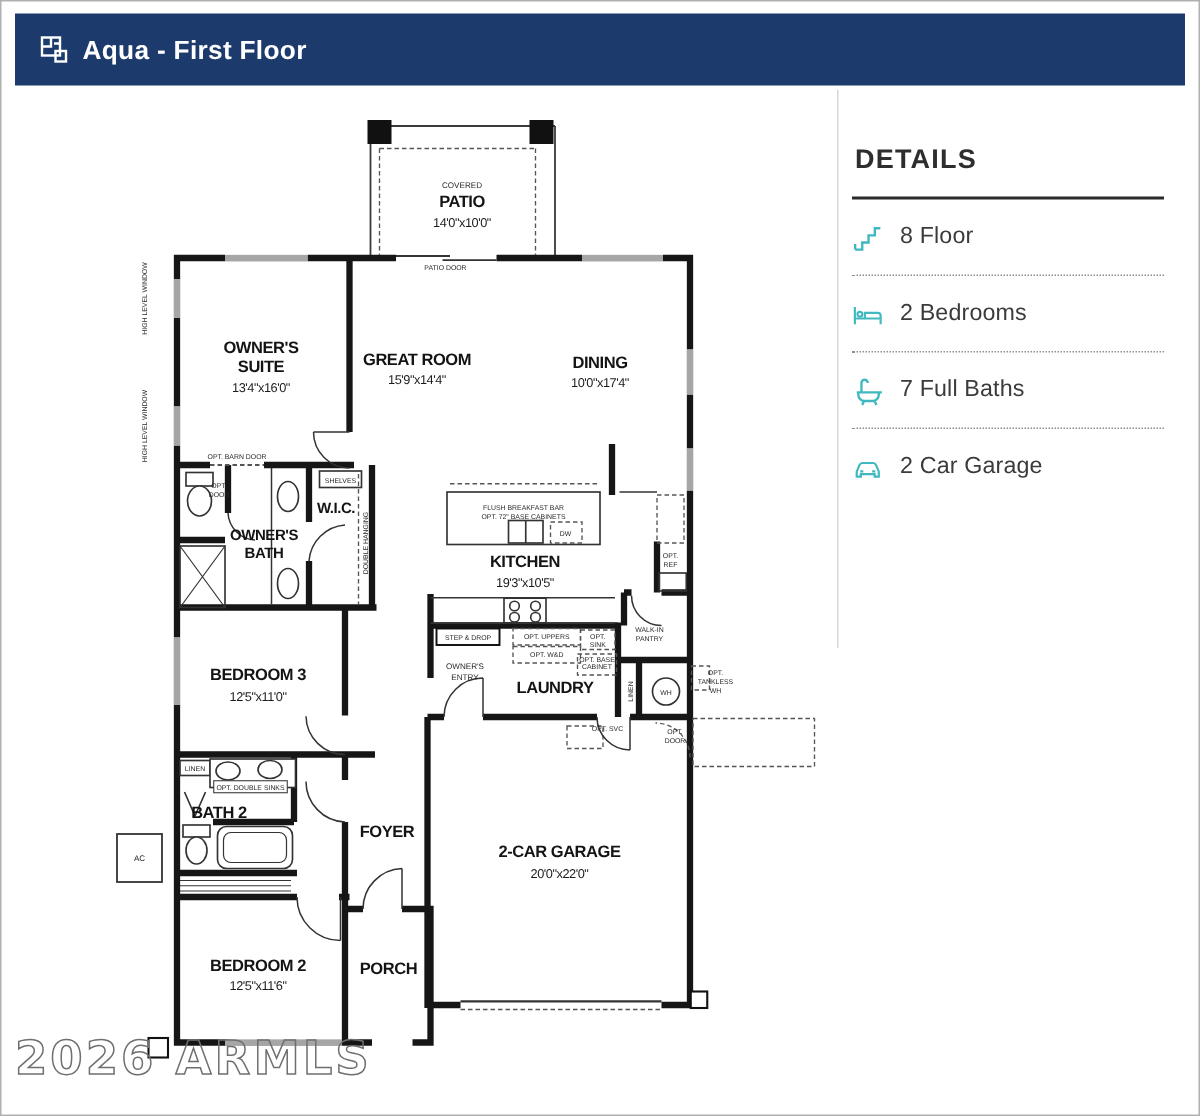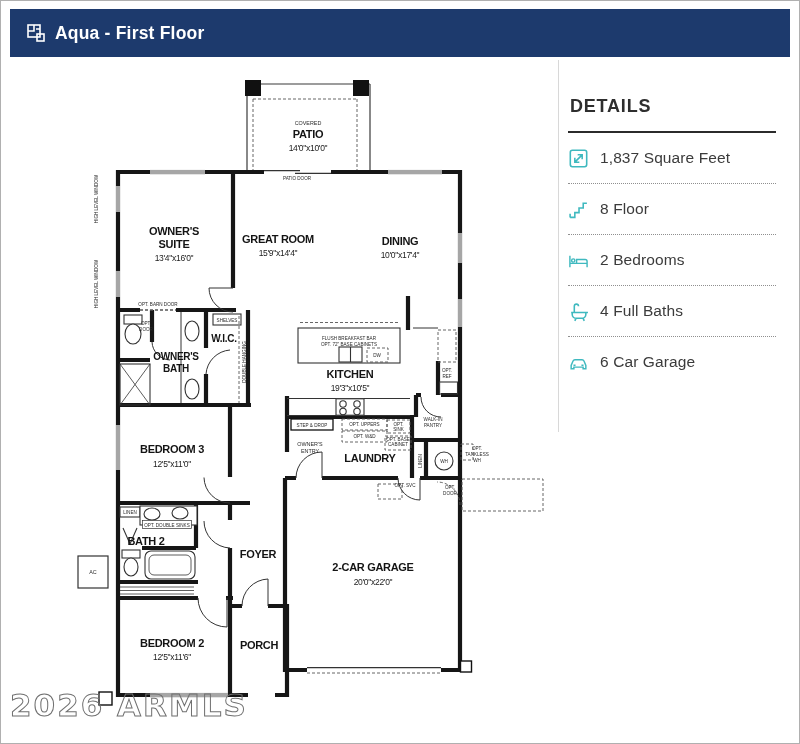--- a/index.html
+++ b/index.html
@@ -49,29 +49,20 @@
   </span>
   <span class="hdr-title">Aqua - First Floor</span>
 </div>
 
 <div class="divider-v"></div>
 
 <div class="details">
   <div class="d-head">DETAILS</div>
   <div class="d-rule"></div>
 
-  <div class="d-item">
-    <span class="d-icn">
-      <svg width="21" height="21" viewBox="0 0 20 20" fill="none" stroke="#3fb9bf" stroke-width="1.5">
-        <rect x="2.2" y="2.2" width="15.6" height="15.6" rx="2"></rect>
-        <path d="M6.5,13.5 L13.5,6.5 M9.2,6.5 H13.5 V10.8 M10.8,13.5 H6.5 V9.2"></path>
-      </svg>
-    </span>
-    <span class="d-lbl">1,837 Square Feet</span>
-  </div>
 
   <div class="d-item">
     <span class="d-icn">
       <svg width="21" height="21" viewBox="0 0 20 20" fill="none" stroke="#3fb9bf" stroke-width="1.5">
         <path d="M2,17.5 H6.5 V13 H10.5 V8.5 H14.5 V4 H18 M2,17.5 V14"></path>
       </svg>
     </span>
     <span class="d-lbl">8 Floor</span>
   </div>
 
@@ -84,30 +75,30 @@
     </span>
     <span class="d-lbl">2 Bedrooms</span>
   </div>
 
   <div class="d-item">
     <span class="d-icn">
       <svg width="21" height="21" viewBox="0 0 20 20" fill="none" stroke="#3fb9bf" stroke-width="1.5">
         <path d="M3,11 H19 M4,11 v1.5 a4,4 0 0 0 4,4 h5 a4,4 0 0 0 4,-4 V11 M6,11 V5 a2,2 0 0 1 4,0 M7.5,16.8 6.5,19 M14.5,16.8 15.5,19"></path>
       </svg>
     </span>
-    <span class="d-lbl">4 Full Baths</span>
+    <span class="d-lbl">7 Full Baths</span>
   </div>
 
   <div class="d-item">
     <span class="d-icn">
       <svg width="21" height="21" viewBox="0 0 20 20" fill="none" stroke="#3fb9bf" stroke-width="1.4">
         <path d="M3,16 v-3.2 l1.8,-4.3 a2,2 0 0 1 1.8,-1.2 h6.8 a2,2 0 0 1 1.8,1.2 L17,12.8 V16 h-2.6 v-1.6 H5.6 V16 Z M5.2,12.6 h2 M12.8,12.6 h2"></path>
       </svg>
     </span>
-    <span class="d-lbl">6 Car Garage</span>
+    <span class="d-lbl">2 Car Garage</span>
   </div>
 
 </div>
 
 <svg viewBox="0 60 560 684" width="560" height="684" style="position:absolute;left:0;top:60px;" xmlns="http://www.w3.org/2000/svg">
 
   <g stroke="#3a3a3a" stroke-width="1.2" fill="none">
     <path d="M247,84 H370 M247,84 V170 M370,84 V170"></path>
     <rect x="245" y="80" width="16" height="16" fill="#111" stroke="none"></rect>
     <rect x="353" y="80" width="16" height="16" fill="#111" stroke="none"></rect>

